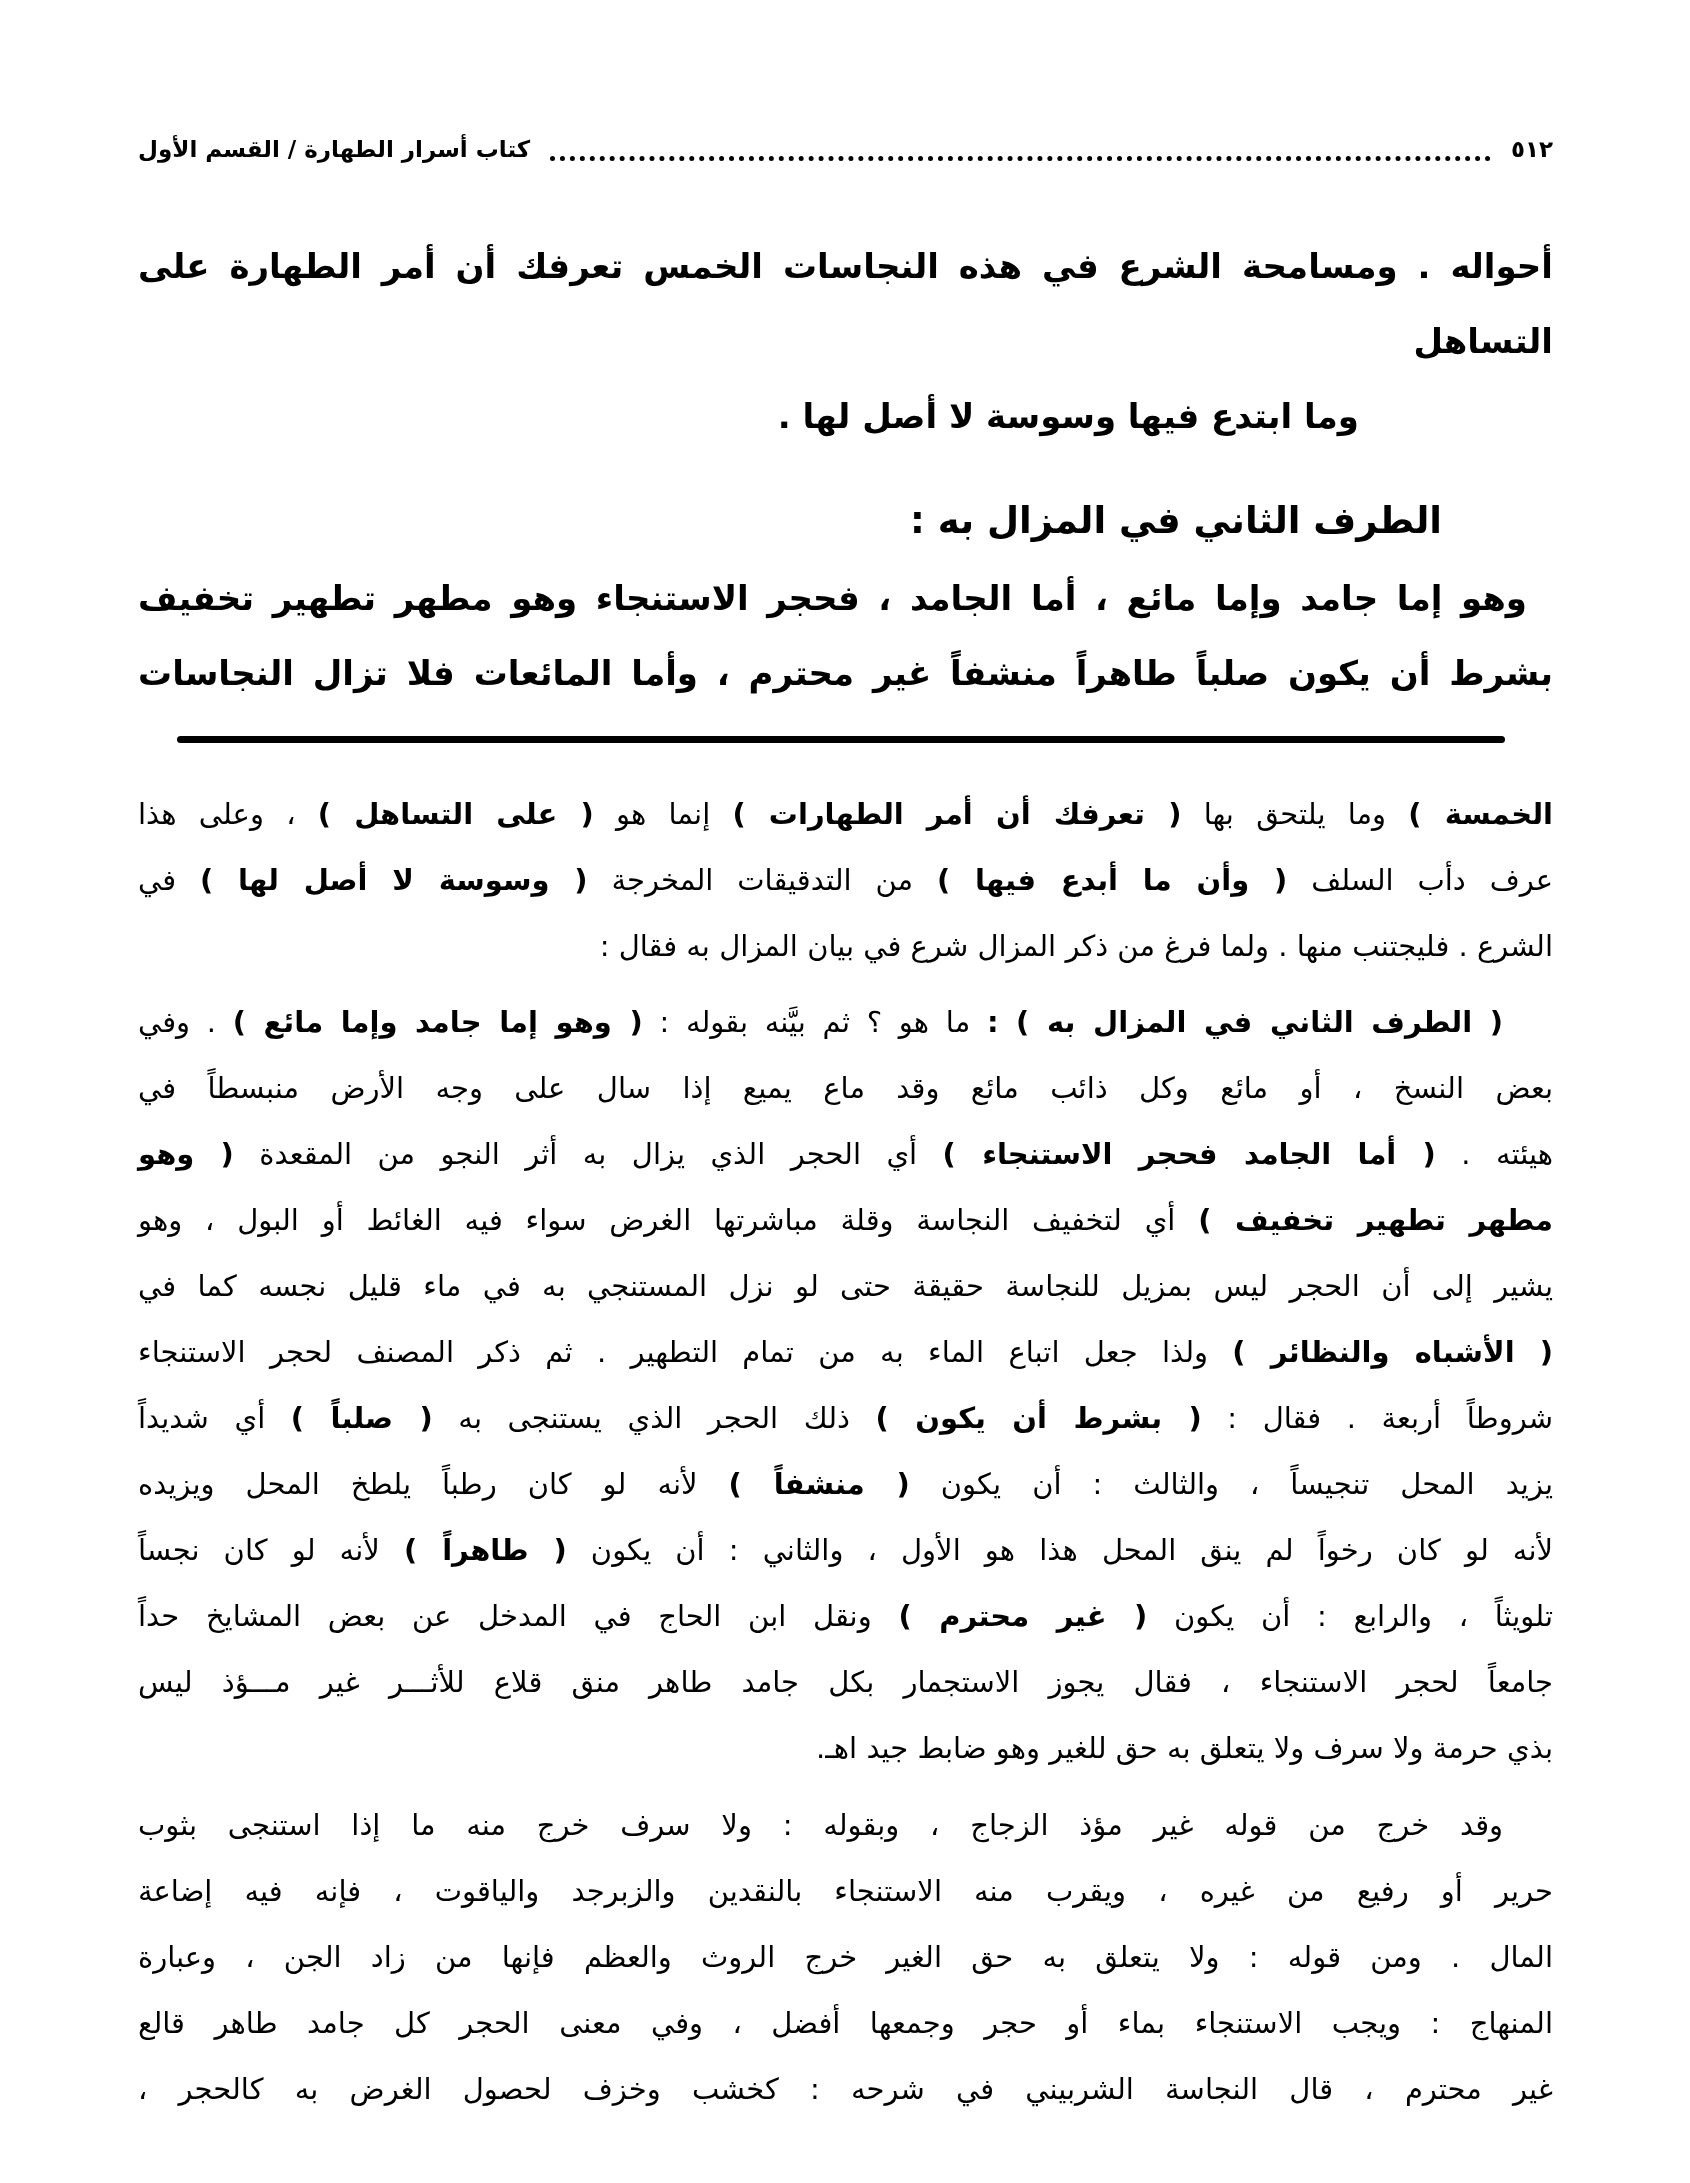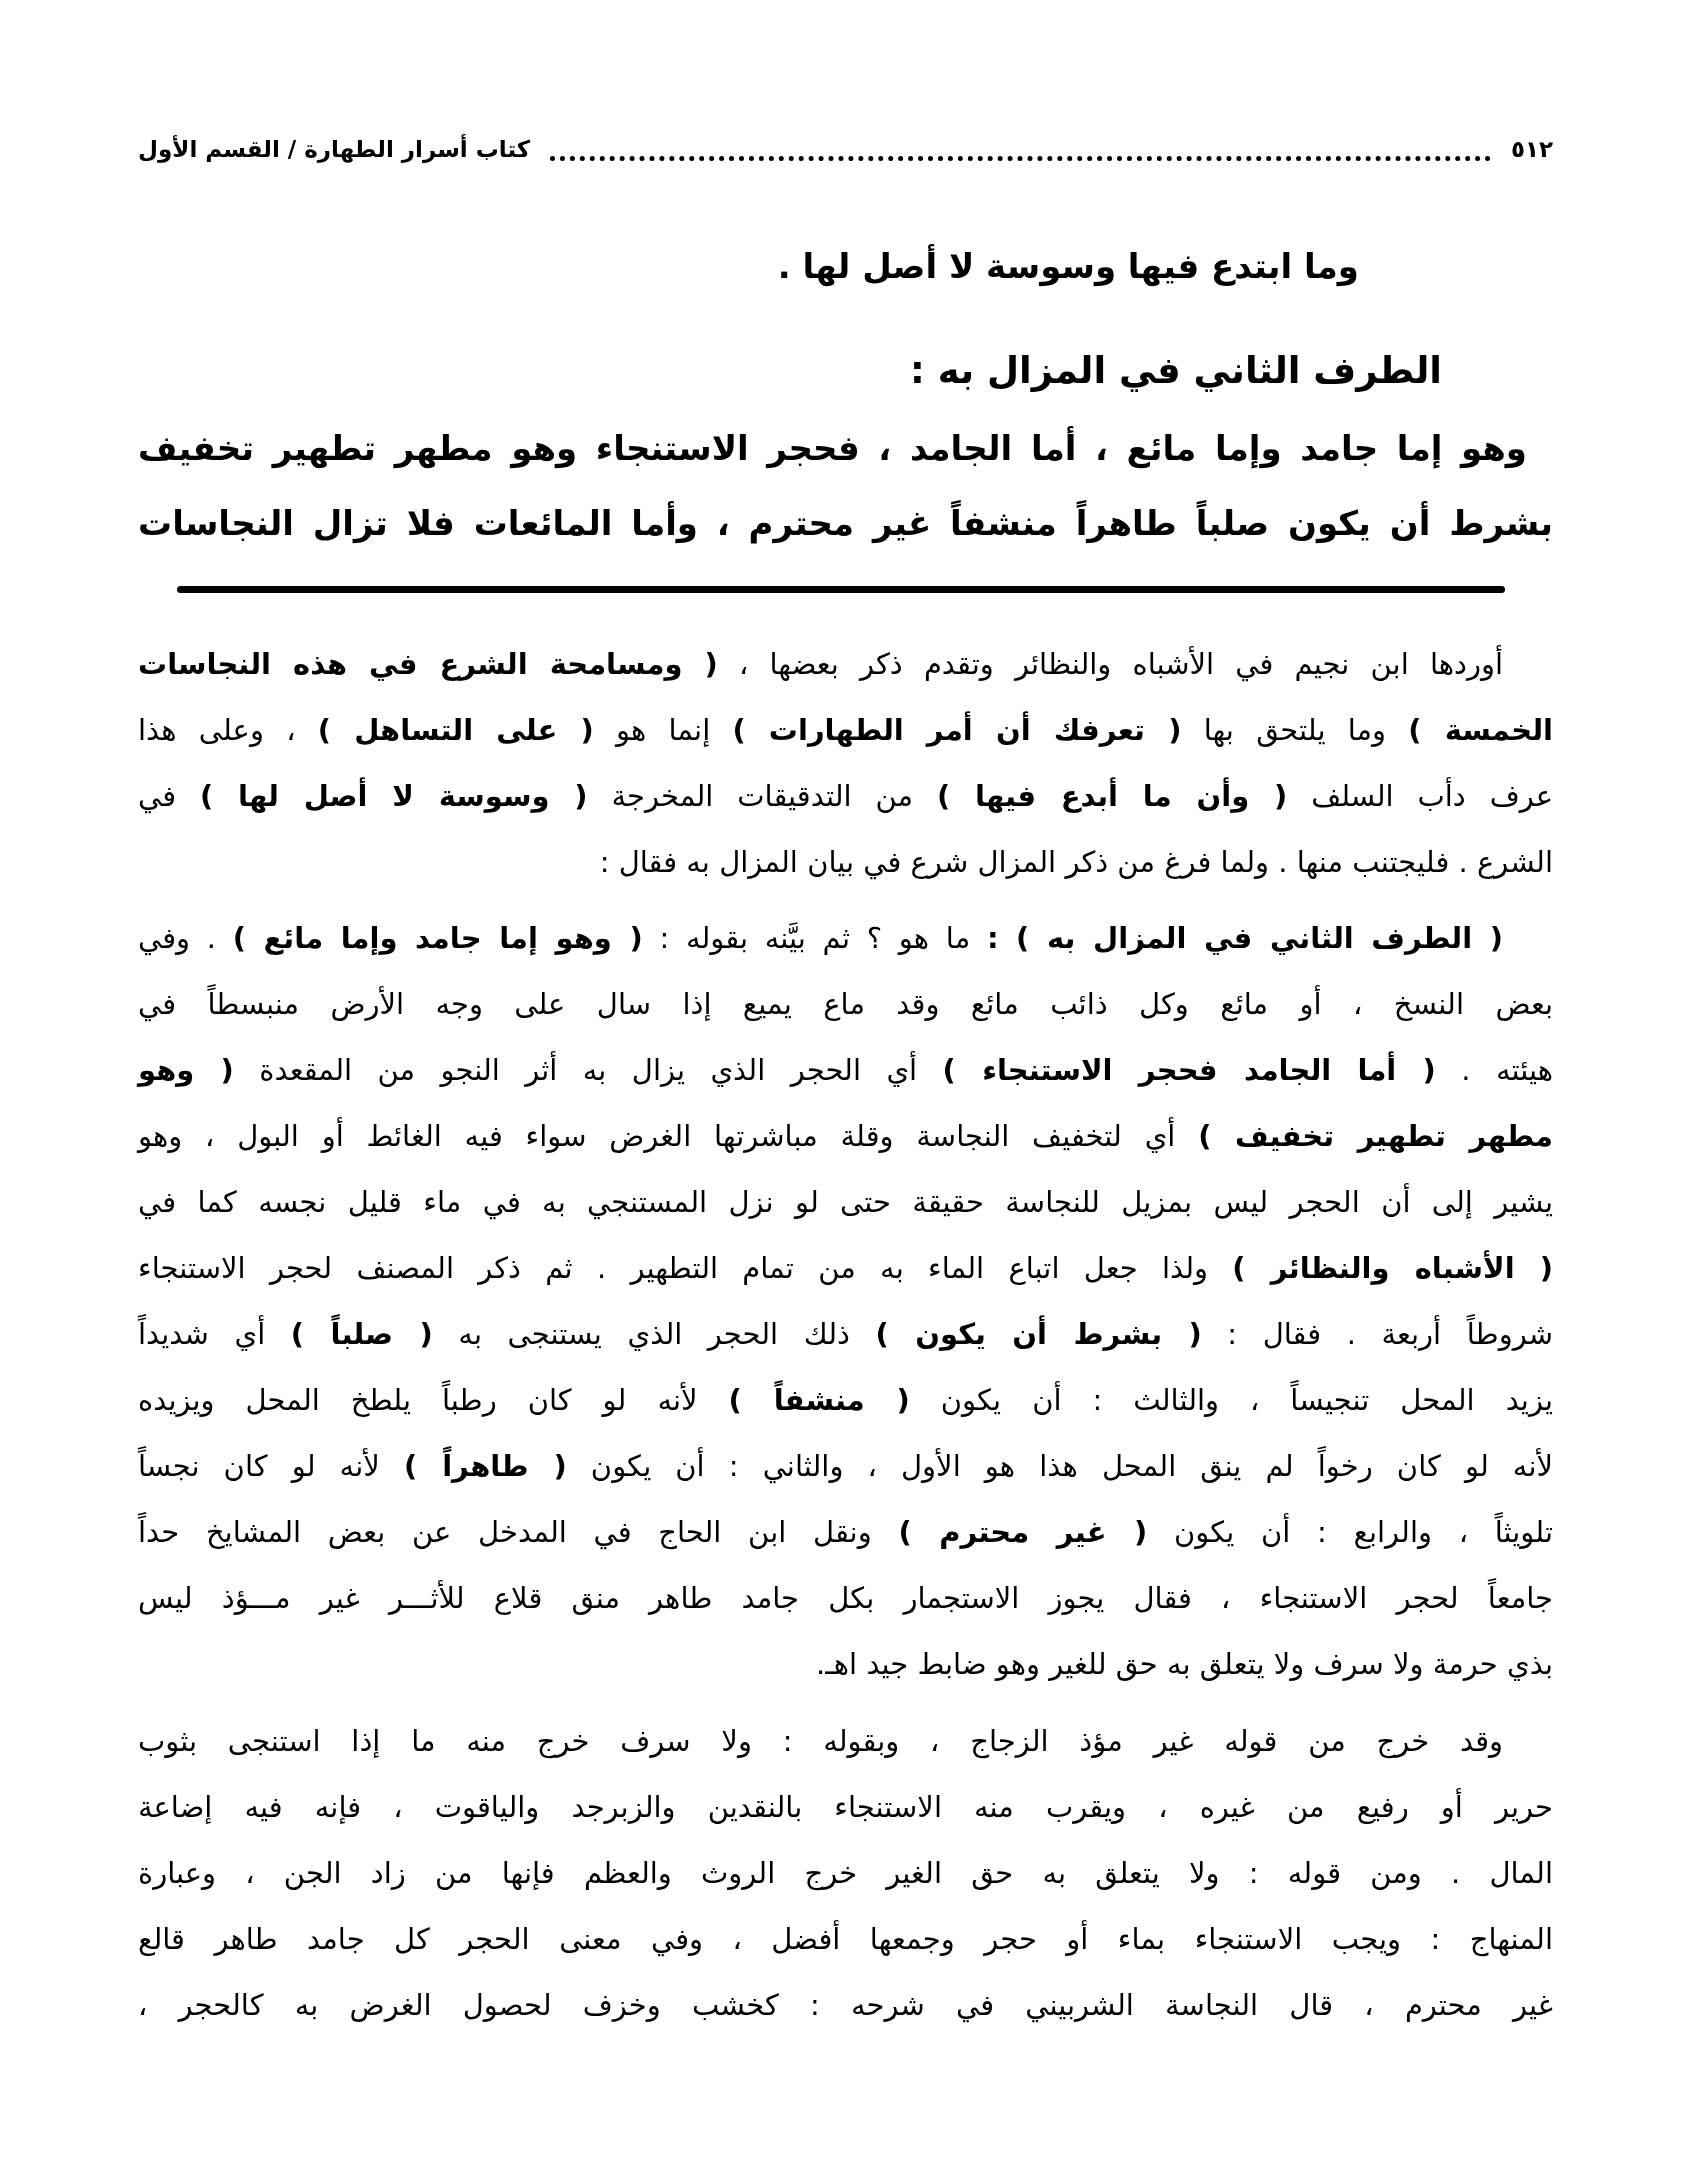--- a/index.html
+++ b/index.html
@@ -72,34 +72,34 @@
 <div class="page">
 
   <div class="header">
     <span class="title">كتاب أسرار الطهارة / القسم الأول</span>
     <span class="dots"></span>
     <span class="pagenum">٥١٢</span>
   </div>
 
   <div class="matn">
     <div class="matn-p1">
+        <div class="line"><span>أحواله . ومسامحة الشرع في هذه النجاسات الخمس تعرفك أن أمر الطهارة على التساهل</span></div>
         <div class="line end ind-l"><span>وما ابتدع فيها وسوسة لا أصل لها .</span></div>
       </div>
     <h2 class="section-heading">الطرف الثاني في المزال به :</h2>
     <div class="matn-p2">
         <div class="line ind-s"><span>وهو إما جامد وإما مائع ، أما الجامد ، فحجر الاستنجاء وهو مطهر تطهير تخفيف</span></div>
         <div class="line"><span>بشرط أن يكون صلباً طاهراً منشفاً غير محترم ، وأما المائعات فلا تزال النجاسات</span></div>
       </div>
   </div>
 
   <div class="separator"></div>
 
   <div class="commentary">
     <div class="para">
-        <div class="line ind-m"><span>أوردها ابن نجيم في الأشباه والنظائر وتقدم ذكر بعضها ، </span><span class="b">( ومسامحة الشرع في هذه النجاسات</span></div>
         <div class="line"><span class="b">الخمسة )</span><span> وما يلتحق بها </span><span class="b">( تعرفك أن أمر الطهارات )</span><span> إنما هو </span><span class="b">( على التساهل )</span><span> ، وعلى هذا</span></div>
         <div class="line"><span>عرف دأب السلف </span><span class="b">( وأن ما أبدع فيها )</span><span> من التدقيقات المخرجة </span><span class="b">( وسوسة لا أصل لها )</span><span> في</span></div>
         <div class="line end"><span>الشرع . فليجتنب منها . ولما فرغ من ذكر المزال شرع في بيان المزال به فقال :</span></div>
       </div>
     <div class="para">
         <div class="line ind-m"><span class="b">( الطرف الثاني في المزال به ) :</span><span> ما هو ؟ ثم بيَّنه بقوله : </span><span class="b">( وهو إما جامد وإما مائع )</span><span> . وفي</span></div>
         <div class="line"><span>بعض النسخ ، أو مائع وكل ذائب مائع وقد ماع يميع إذا سال على وجه الأرض منبسطاً في</span></div>
         <div class="line"><span>هيئته . </span><span class="b">( أما الجامد فحجر الاستنجاء )</span><span> أي الحجر الذي يزال به أثر النجو من المقعدة </span><span class="b">( وهو</span></div>
         <div class="line"><span class="b">مطهر تطهير تخفيف )</span><span> أي لتخفيف النجاسة وقلة مباشرتها الغرض سواء فيه الغائط أو البول ، وهو</span></div>
         <div class="line"><span>يشير إلى أن الحجر ليس بمزيل للنجاسة حقيقة حتى لو نزل المستنجي به في ماء قليل نجسه كما في</span></div>

